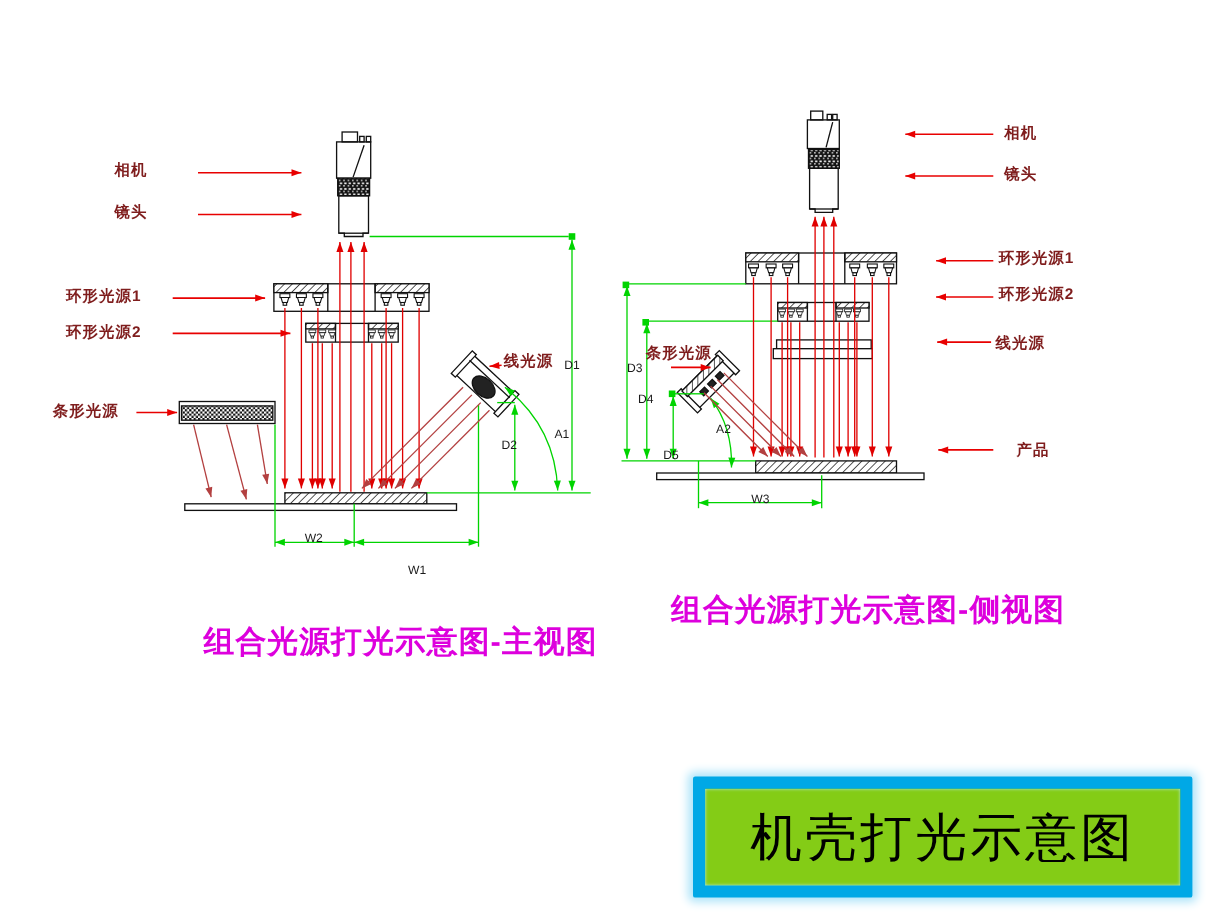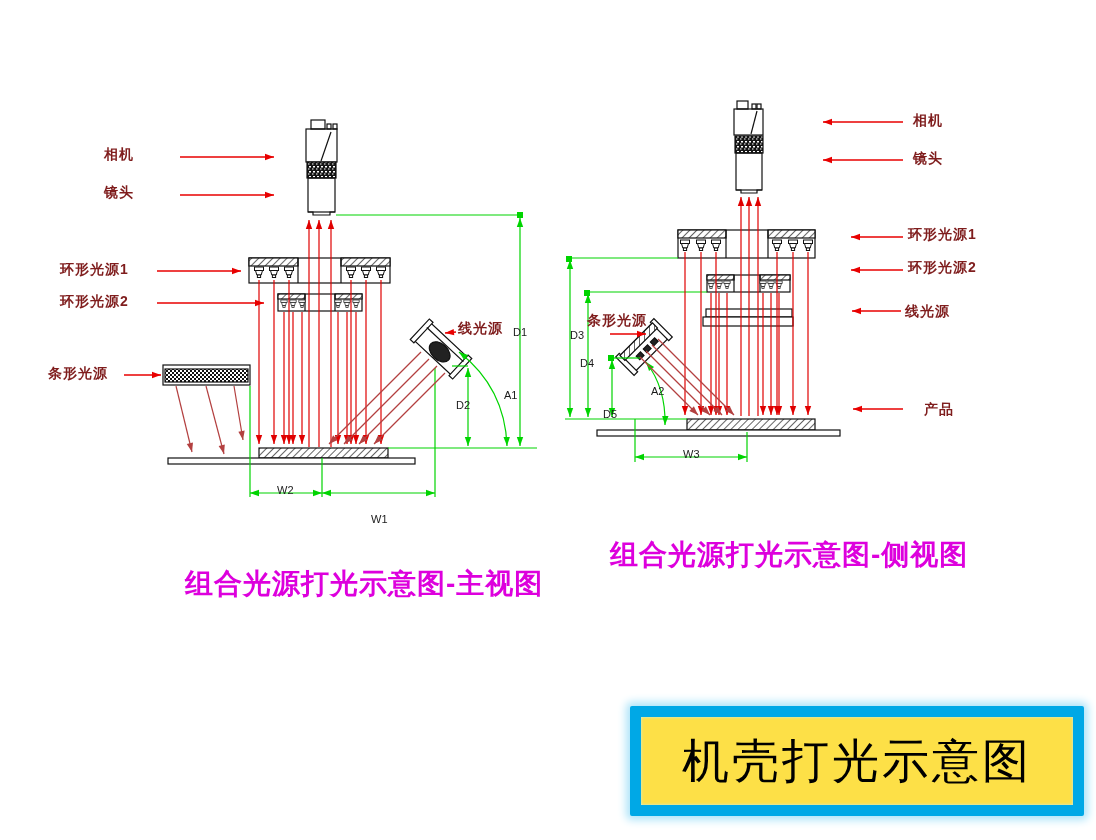--- a/index.html
+++ b/index.html
@@ -6,21 +6,21 @@
   body{width:1096px;height:840px;position:relative;background:#ffffff;
        font-family:"Liberation Sans",sans-serif;overflow:hidden}
   #drawing{position:absolute;left:0;top:0}
   .lbl{position:absolute;color:#7f1d1d;font-weight:bold;font-size:14px;
        line-height:1.1;white-space:nowrap;letter-spacing:1px}
   .dim{position:absolute;color:#1a1a1a;font-size:11px;line-height:1;
        font-family:Liberation Sans, sans-serif;white-space:nowrap}
   .caption{position:absolute;color:#dd00dd;font-weight:bold;font-size:28px;
        letter-spacing:1px;white-space:nowrap}
   #titlebox{position:absolute;left:630px;top:706px;width:432px;height:88px;
-       background:#fde047;border:11px solid #00a8e6;border-radius:2px;
+       background:#84cc16;border:11px solid #00a8e6;border-radius:2px;
        box-shadow:0 0 9px 4px #aee4f9, inset 0 0 3px 0 #bfeefc;
        display:flex;align-items:center;justify-content:center}
   #titlebox .t{font-family:"Liberation Serif","DejaVu Serif",serif;
        font-size:47px;color:#000;letter-spacing:3px;white-space:nowrap}
 </style>
 </head>
 <body>
 
 <svg id="drawing" width="1096" height="840" viewBox="0 0 1096 840">
   <defs>

